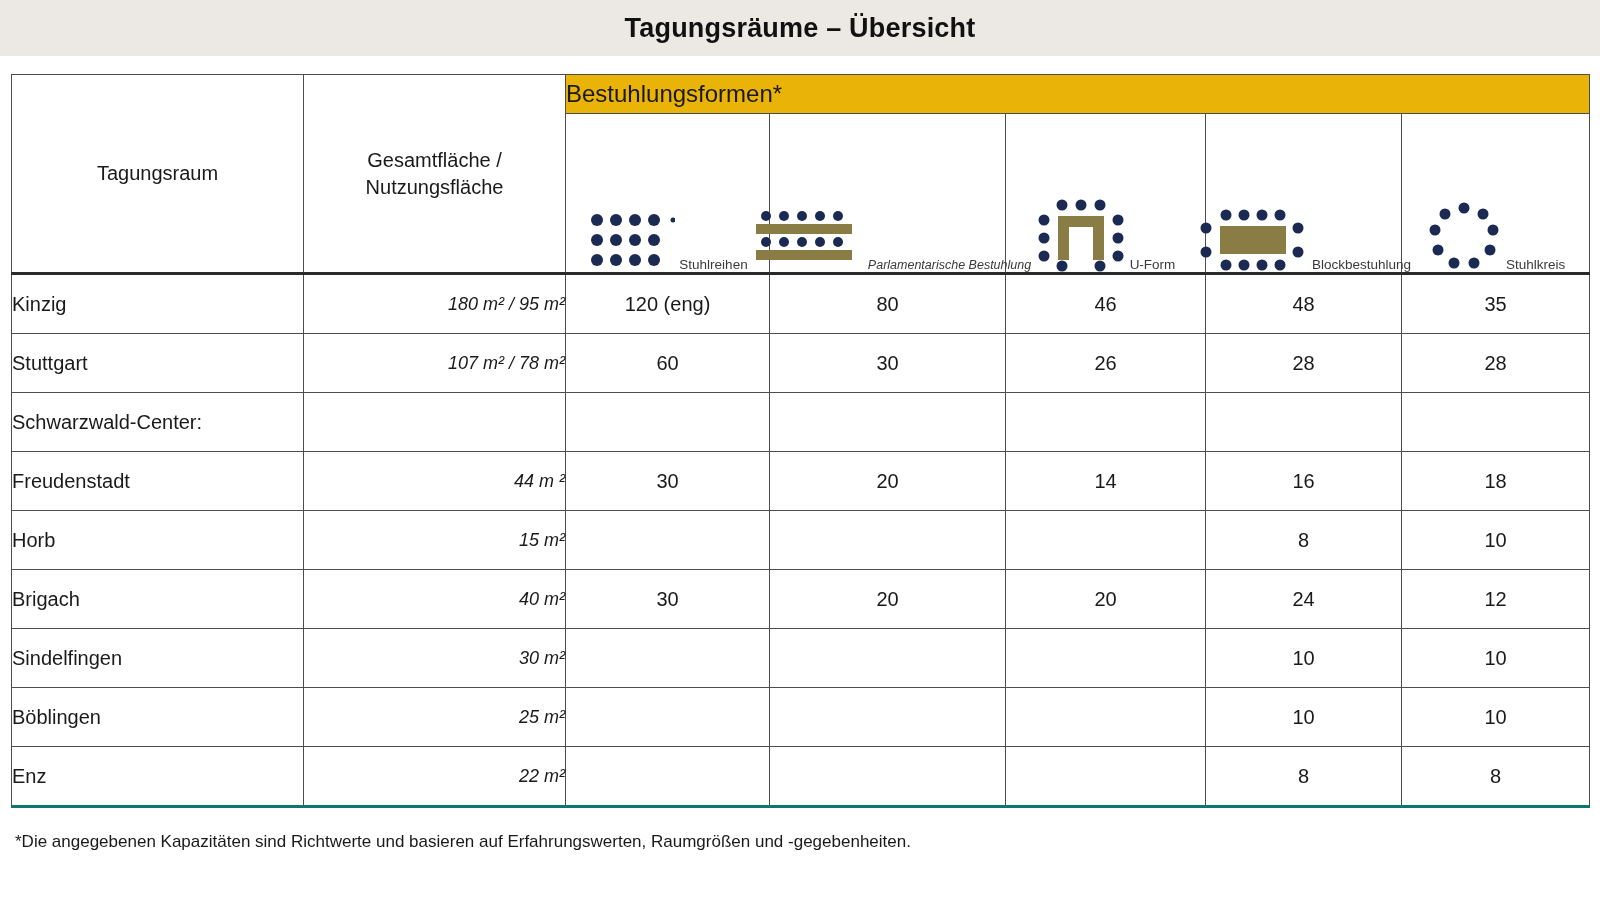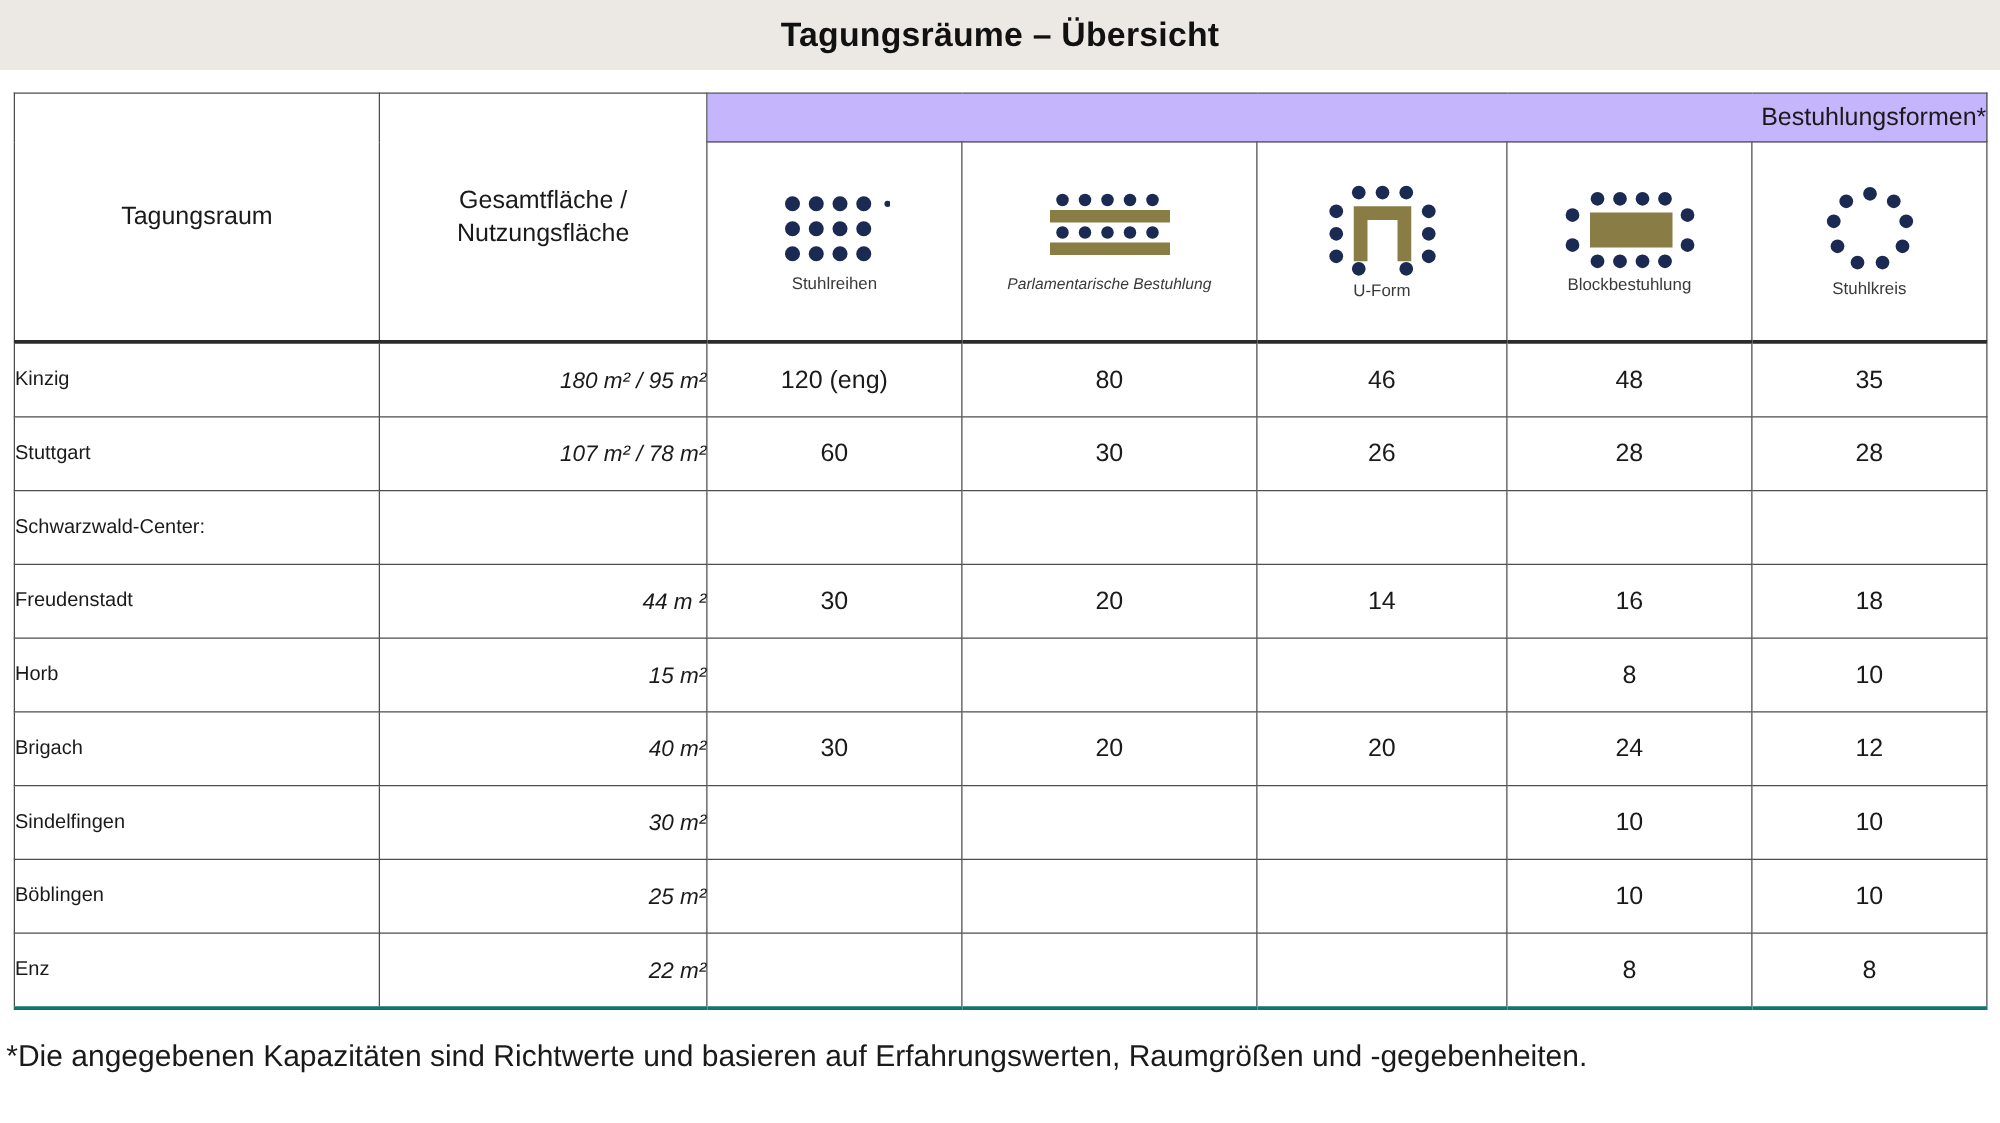--- a/index.html
+++ b/index.html
@@ -48,75 +48,75 @@
   
   col.c-room   { width: 292px; }
   col.c-area   { width: 262px; }
   col.c-form   { width: 204px; }
   col.c-form2  { width: 236px; }
   col.c-form3  { width: 200px; }
   col.c-form4  { width: 196px; }
   col.c-form5  { width: 188px; }
 
   .group-head {
-    background: #c4b5fd;
-    text-align: right;
-    font-size: 20px;
+    background: #eab308;
+    text-align: left;
+    font-size: 24px;
     color: #1a1a1a;
     height: 38px;
   }
   .head-label {
     text-align: center;
     font-size: 20px;
     color: #1a1a1a;
     line-height: 1.35;
   }
   .head-cell {
     height: 158px;
     text-align: center;
   }
   .icon-wrap {
     display: flex;
-    flex-direction: column;
-    align-items: center;
+    flex-direction: row;
+    align-items: flex-end;
     justify-content: center;
     height: 100%;
     gap: 4px;
   }
   .icon-caption {
     font-size: 13.5px;
     color: #3a3a3a;
     white-space: nowrap;
   }
   .icon-caption.small { font-size: 12.5px; font-style: italic; }
   svg { display: block; }
 
   .row-label {
-    font-size: 16px;
+    font-size: 20px;
     padding: 0 0 0 14px;
     height: 58px;
     text-align: left;
   }
   .cell-area {
     font-size: 18px;
     padding: 0 0 0 14px;
     text-align: right;
     font-style: italic;
   }
   .cell-num {
     font-size: 20px;
     text-align: center;
   }
   tr.thick-bottom > td { border-bottom: 3px solid #0f766e; }
   tr.thick-top > td { border-top: 3px solid #2b2b2b; }
   .footnote {
     position: absolute;
-    left: 5px;
+    left: 15px;
     top: 832px;
-    font-size: 24px;
+    font-size: 17px;
     color: #1a1a1a;
     text-align: right;
   }
 </style>
 </head>
 <body>
 
 <div class="page">
 
   <div class="title-bar">

